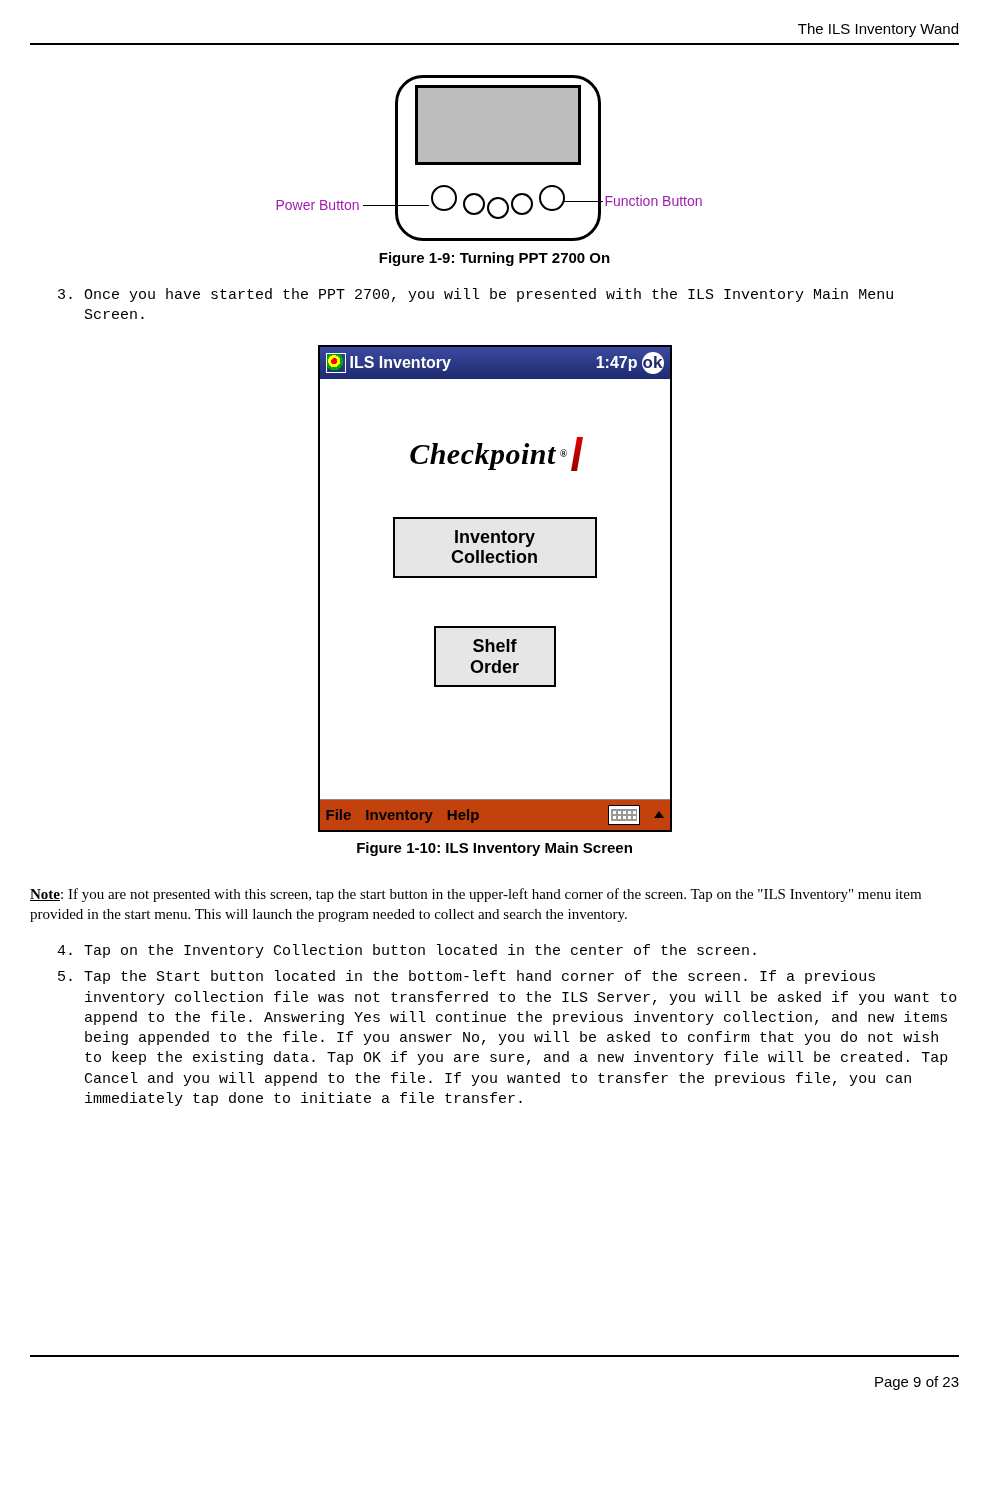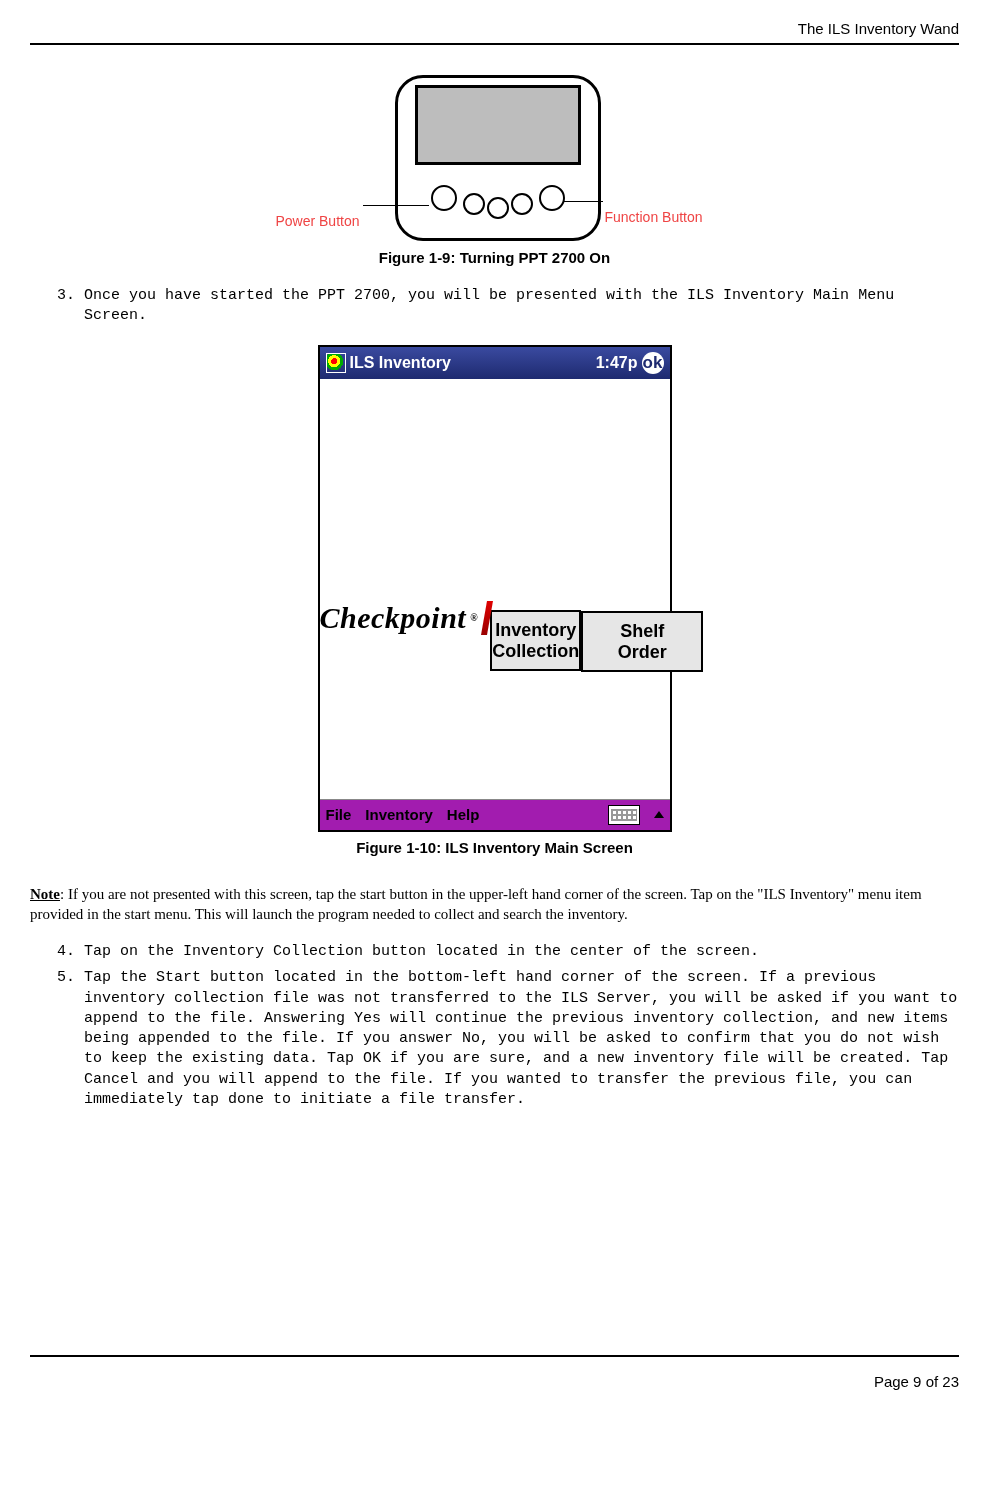--- a/index.html
+++ b/index.html
@@ -92,21 +92,21 @@
   }
   .pda-titlebar .start-icon {
     width:18px;height:18px;
     background: radial-gradient(circle at 40% 40%, #f00 3px, #ff0 3px 6px, #0a0 6px 9px, transparent 9px);
     border:1px solid #fff;
   }
   .pda-body {
     height: 420px;
     background: #fff;
     display: flex;
-    flex-direction: row;
+    flex-direction: column;
     align-items: center;
     padding-top: 58px;
     box-sizing: border-box;
   }
   .brand {
     font-family: "Times New Roman", serif;
     font-style: italic;
     font-weight: bold;
     font-size: 30px;
     letter-spacing: 0.5px;
@@ -138,21 +138,21 @@
   }
   .btn-row {
     display: flex;
     gap: 26px;
     margin-top: 48px;
   }
   .btn-small {
     width: 118px;
   }
   .pda-menubar {
-    background: #a21caf;
+    background: #c2410c;
     border-top: 1px solid #888;
     display: flex;
     align-items: center;
     height: 30px;
     font-family: Tahoma, sans-serif;
     font-weight: bold;
     font-size: 15px;
     color: #000;
     padding: 0 6px;
     gap: 14px;
@@ -219,22 +219,21 @@
   }
   .pb1 { left: 176px; top: 110px; }
   .pb2 { left: 208px; top: 118px; width:18px;height:18px; }
   .pb3 { left: 232px; top: 122px; width:18px;height:18px; }
   .pb4 { left: 256px; top: 118px; width:18px;height:18px; }
   .pb5 { left: 284px; top: 110px; }
   .callout {
     position: absolute;
     font-family: Arial, sans-serif;
     font-size: 14px;
-    color: #ef4444;
-    margin-top: 16px;
+    color: #a21caf;
   }
   .callout-left { left: 0; top: 122px; text-align: right; width: 105px;}
   .callout-right { left: 350px; top: 118px; width: 130px;}
   .callout-line {
     position: absolute;
     height: 1px; background: #000;
   }
   .cl-left { left: 108px; top: 130px; width: 66px; }
   .cl-right { left: 308px; top: 126px; width: 40px; }
 </style>

